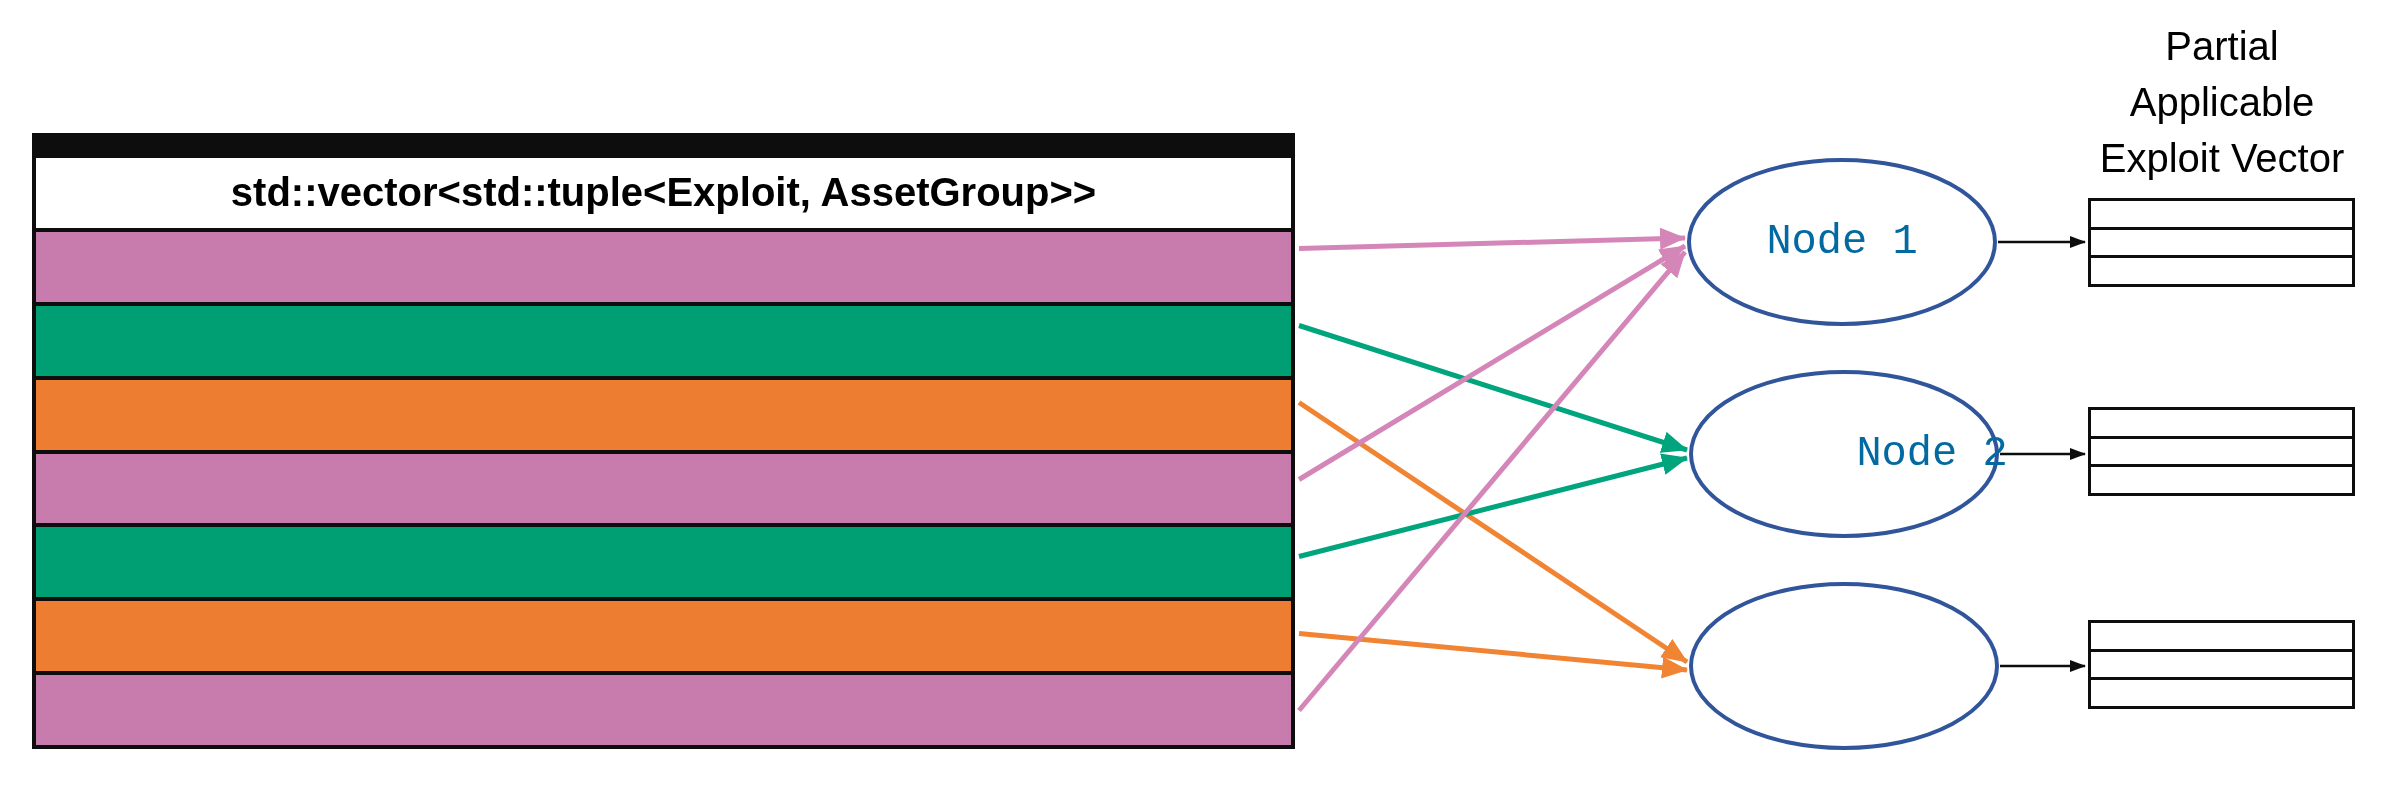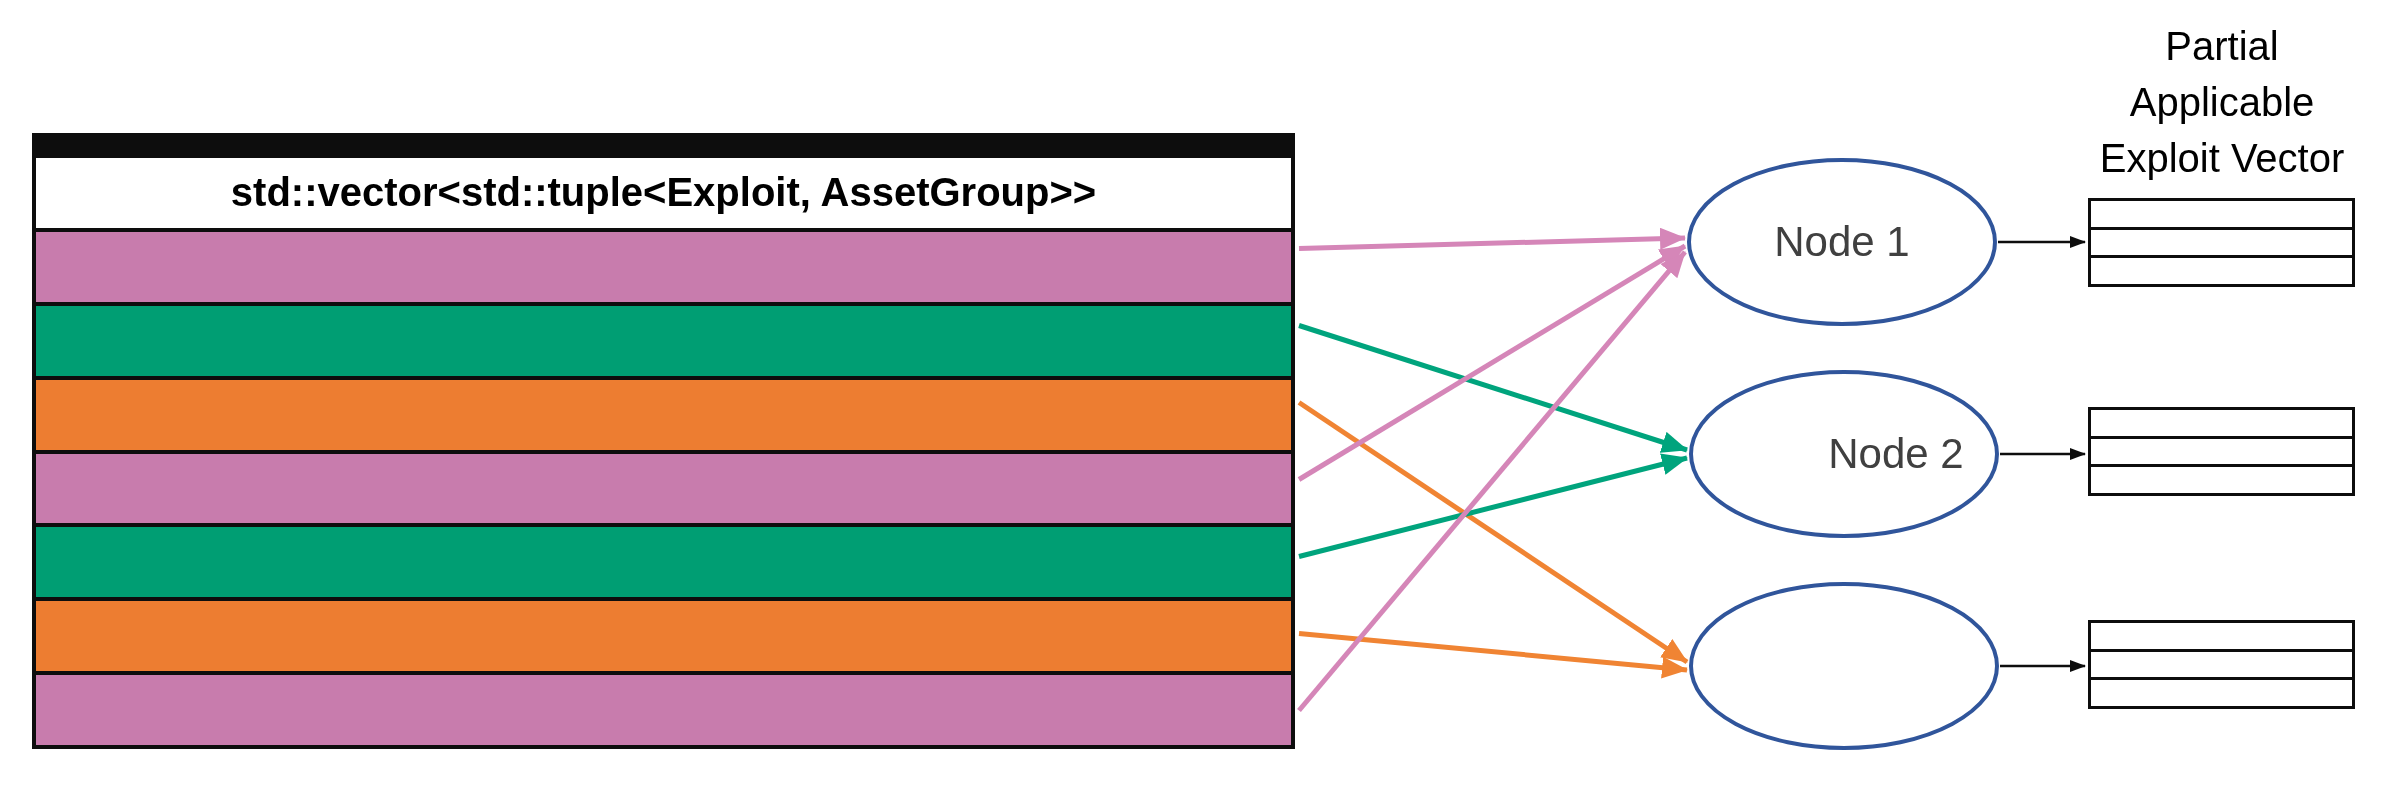--- a/index.html
+++ b/index.html
@@ -54,31 +54,32 @@
 
   
   .node-label {
     position: absolute;
     width: 320px;
     height: 70px;
     display: flex;
     align-items: center;
     justify-content: center;
     font-size: 42px;
-    color: #404040;
+    color: #0369a1;
     white-space: nowrap;
     pointer-events: none;
+    font-family: Liberation Mono, monospace;
   }
   .node-label sub {
     font-size: 27px;
     line-height: 0;
     vertical-align: -10px;
   }
   #node-label-1 { left: 1682px; top: 207px; }
-  #node-label-2 { left: 1736px; top: 419px; }
+  #node-label-2 { left: 1772px; top: 419px; }
   #node-label-3 { left: 1684px; top: 631px; }
 
   
   .exploit-table {
     position: absolute;
     left: 2088px;
     width: 267px;
     height: 89px;
     box-sizing: border-box;
     border: 3px solid #0d0d0d;

